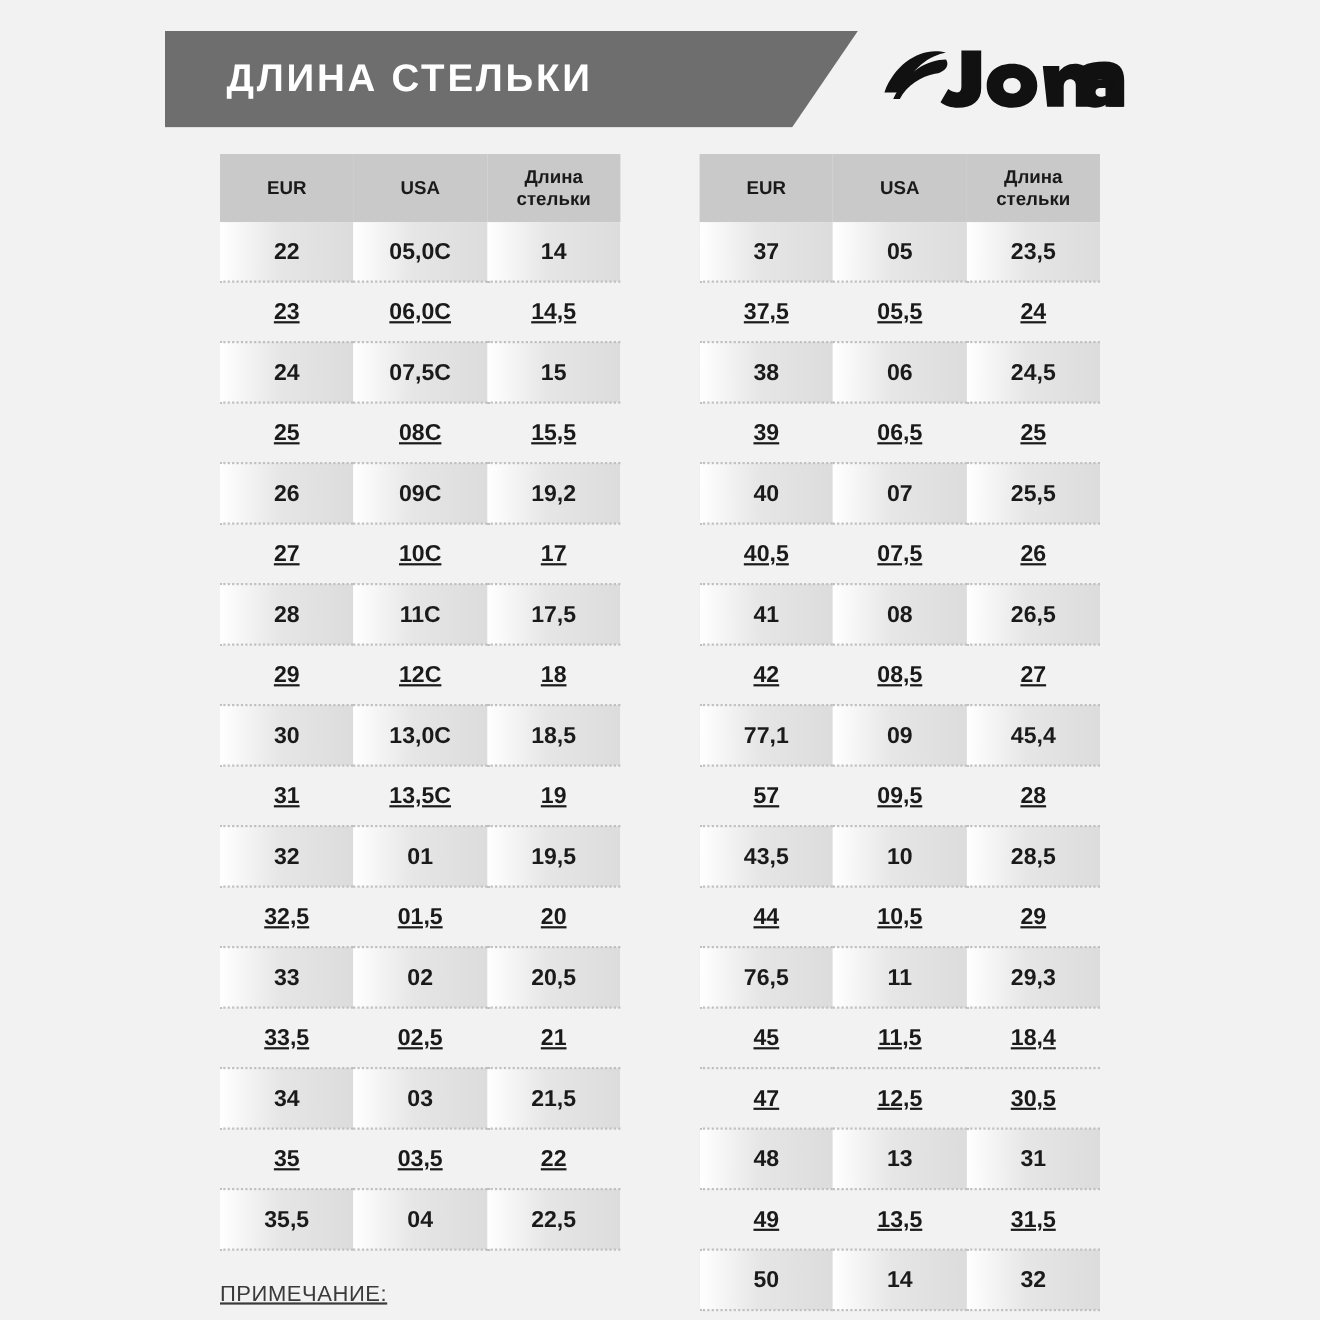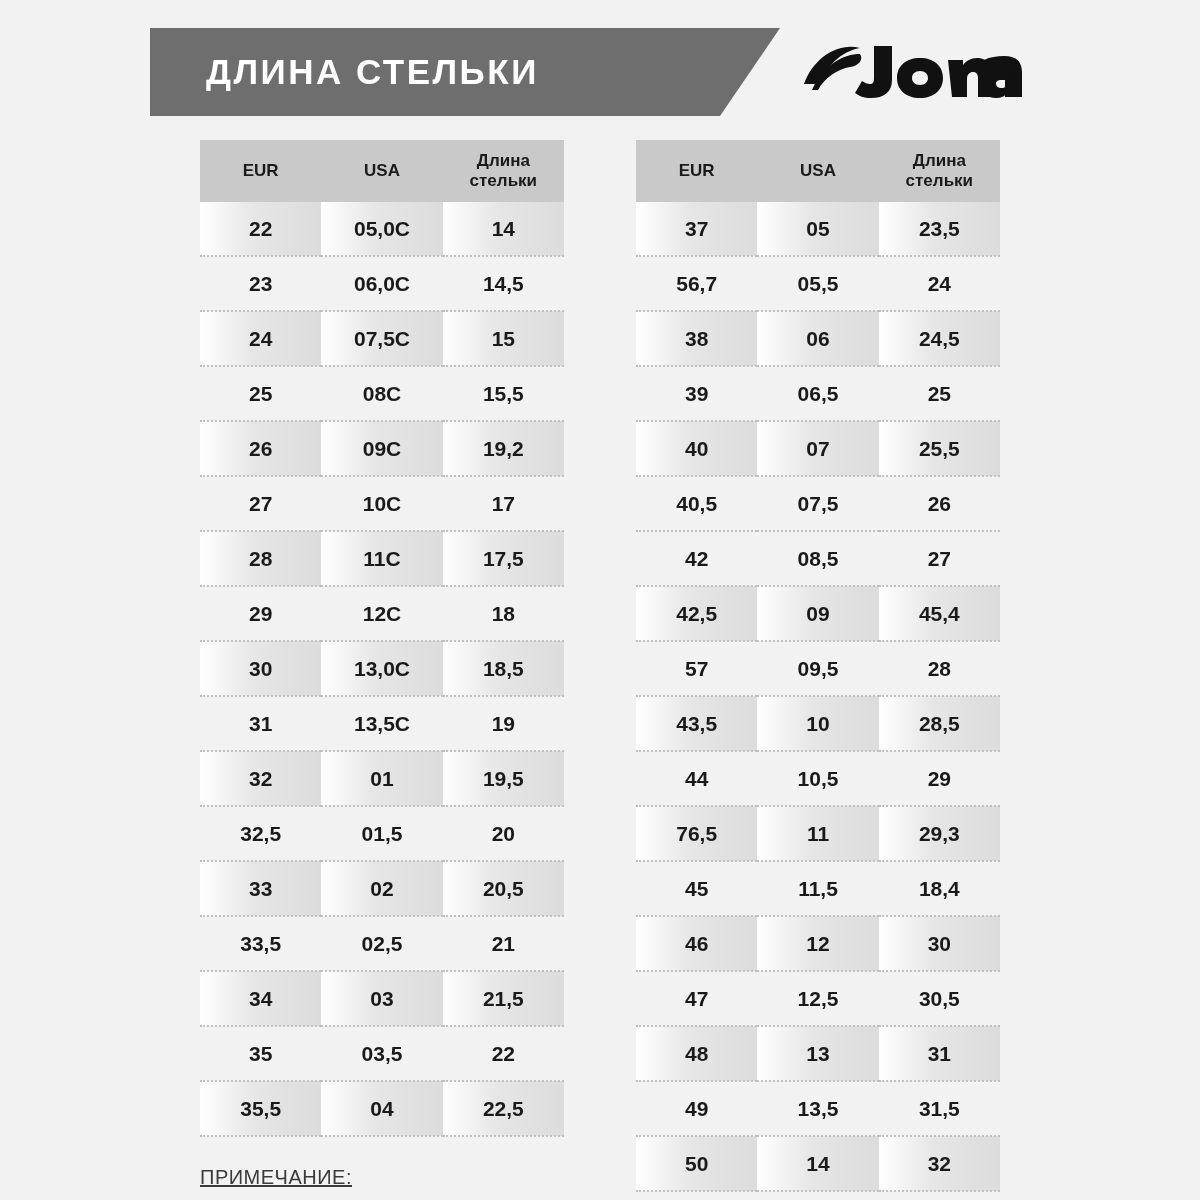--- a/index.html
+++ b/index.html
@@ -105,20 +105,21 @@
   table.size-table td {
     font-size: 21px;
     height: 51px;
     border-bottom: 2px dotted #c0c0c0;
   }
   table.size-table tbody tr.shade td {
     background: linear-gradient(to right, #ffffff 0%, #e6e6e6 45%, #dcdcdc 100%);
   }
   table.size-table tbody tr.plain td {
     background: transparent;
+    text-decoration: underline;
   }
   table.size-table tbody tr:last-child td {
     border-bottom: 2px dotted #c0c0c0;
   }
 
   
   .note {
     position: absolute;
     left: 200px;
     top: 1163px;
@@ -268,21 +269,21 @@
             <th>Длина стельки</th>
           </tr>
         </thead>
         <tbody>
           <tr class="shade">
             <td>37</td>
             <td>05</td>
             <td>23,5</td>
           </tr>
           <tr class="plain">
-            <td>56,7</td>
+            <td>37,5</td>
             <td>05,5</td>
             <td>24</td>
           </tr>
           <tr class="shade">
             <td>38</td>
             <td>06</td>
             <td>24,5</td>
           </tr>
           <tr class="plain">
             <td>39</td>
@@ -292,27 +293,32 @@
           <tr class="shade">
             <td>40</td>
             <td>07</td>
             <td>25,5</td>
           </tr>
           <tr class="plain">
             <td>40,5</td>
             <td>07,5</td>
             <td>26</td>
           </tr>
+          <tr class="shade">
+            <td>41</td>
+            <td>08</td>
+            <td>26,5</td>
+          </tr>
           <tr class="plain">
             <td>42</td>
             <td>08,5</td>
             <td>27</td>
           </tr>
           <tr class="shade">
-            <td>42,5</td>
+            <td>77,1</td>
             <td>09</td>
             <td>45,4</td>
           </tr>
           <tr class="plain">
             <td>57</td>
             <td>09,5</td>
             <td>28</td>
           </tr>
           <tr class="shade">
             <td>43,5</td>
@@ -326,25 +332,20 @@
           </tr>
           <tr class="shade">
             <td>76,5</td>
             <td>11</td>
             <td>29,3</td>
           </tr>
           <tr class="plain">
             <td>45</td>
             <td>11,5</td>
             <td>18,4</td>
-          </tr>
-          <tr class="shade">
-            <td>46</td>
-            <td>12</td>
-            <td>30</td>
           </tr>
           <tr class="plain">
             <td>47</td>
             <td>12,5</td>
             <td>30,5</td>
           </tr>
           <tr class="shade">
             <td>48</td>
             <td>13</td>
             <td>31</td>

